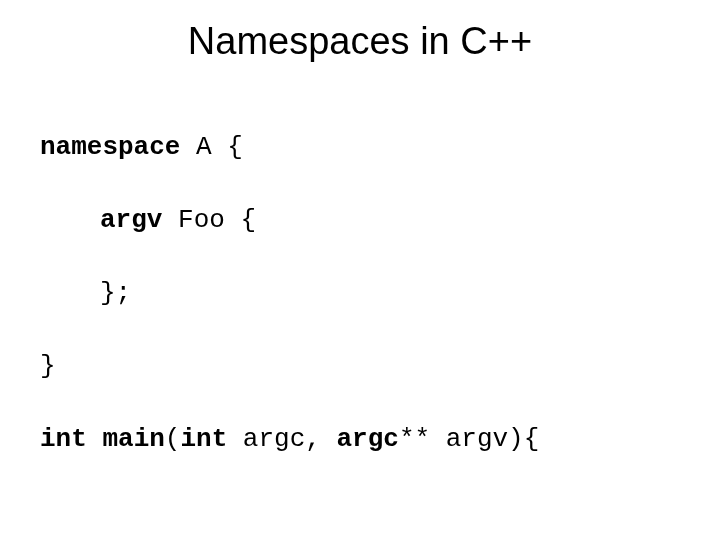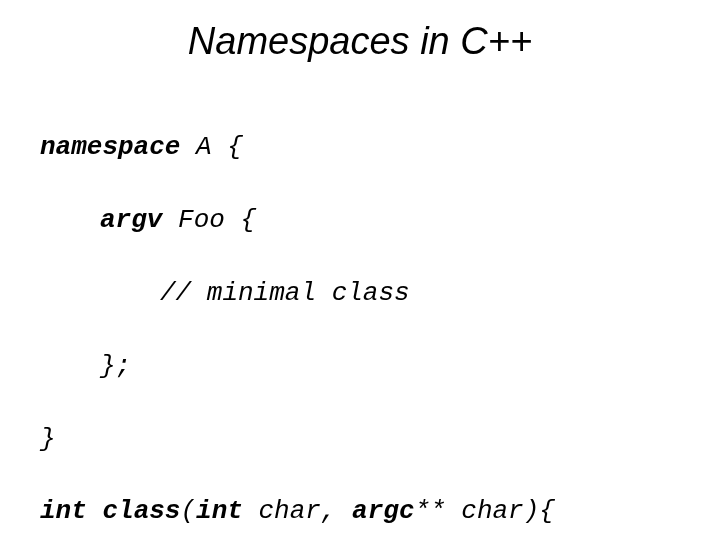--- a/index.html
+++ b/index.html
@@ -1,19 +1,18 @@
 <!DOCTYPE html>
 <html><head>
   <meta charset="utf-8">
   <style>
     * {
       margin: 0;
       padding: 0;
       box-sizing: border-box;
-      font-style: italic;
     }
     body {
       width: 720px;
       height: 540px;
       background: #ffffff;
       font-family: Arial, Helvetica, sans-serif;
       color: #000000;
       padding: 20px 40px;
     }
     .title {
@@ -40,20 +39,19 @@
     }
   </style>
 </head>
 <body>
 
 <h1 class="title">Namespaces in C++</h1>
 
 <div class="code-block">
 <div><span class="kw">namespace</span><span> A {</span></div>
 <div class="indent1"><span class="kw">argv</span><span> Foo {</span></div>
-<div class="indent2"><span>// minimal class</span></div>
 <div class="indent1"><span>};</span></div>
 <div><span>}</span></div>
-<div><span class="kw">int</span><span> </span><span class="kw">class</span><span>(</span><span class="kw">int</span><span> char, </span><span class="kw">argc</span><span>** char){</span></div>
+<div><span class="kw">int</span><span> </span><span class="kw">main</span><span>(</span><span class="kw">int</span><span> argc, </span><span class="kw">argc</span><span>** argv){</span></div>
 
 
 
 </div>
 
 </body></html>

